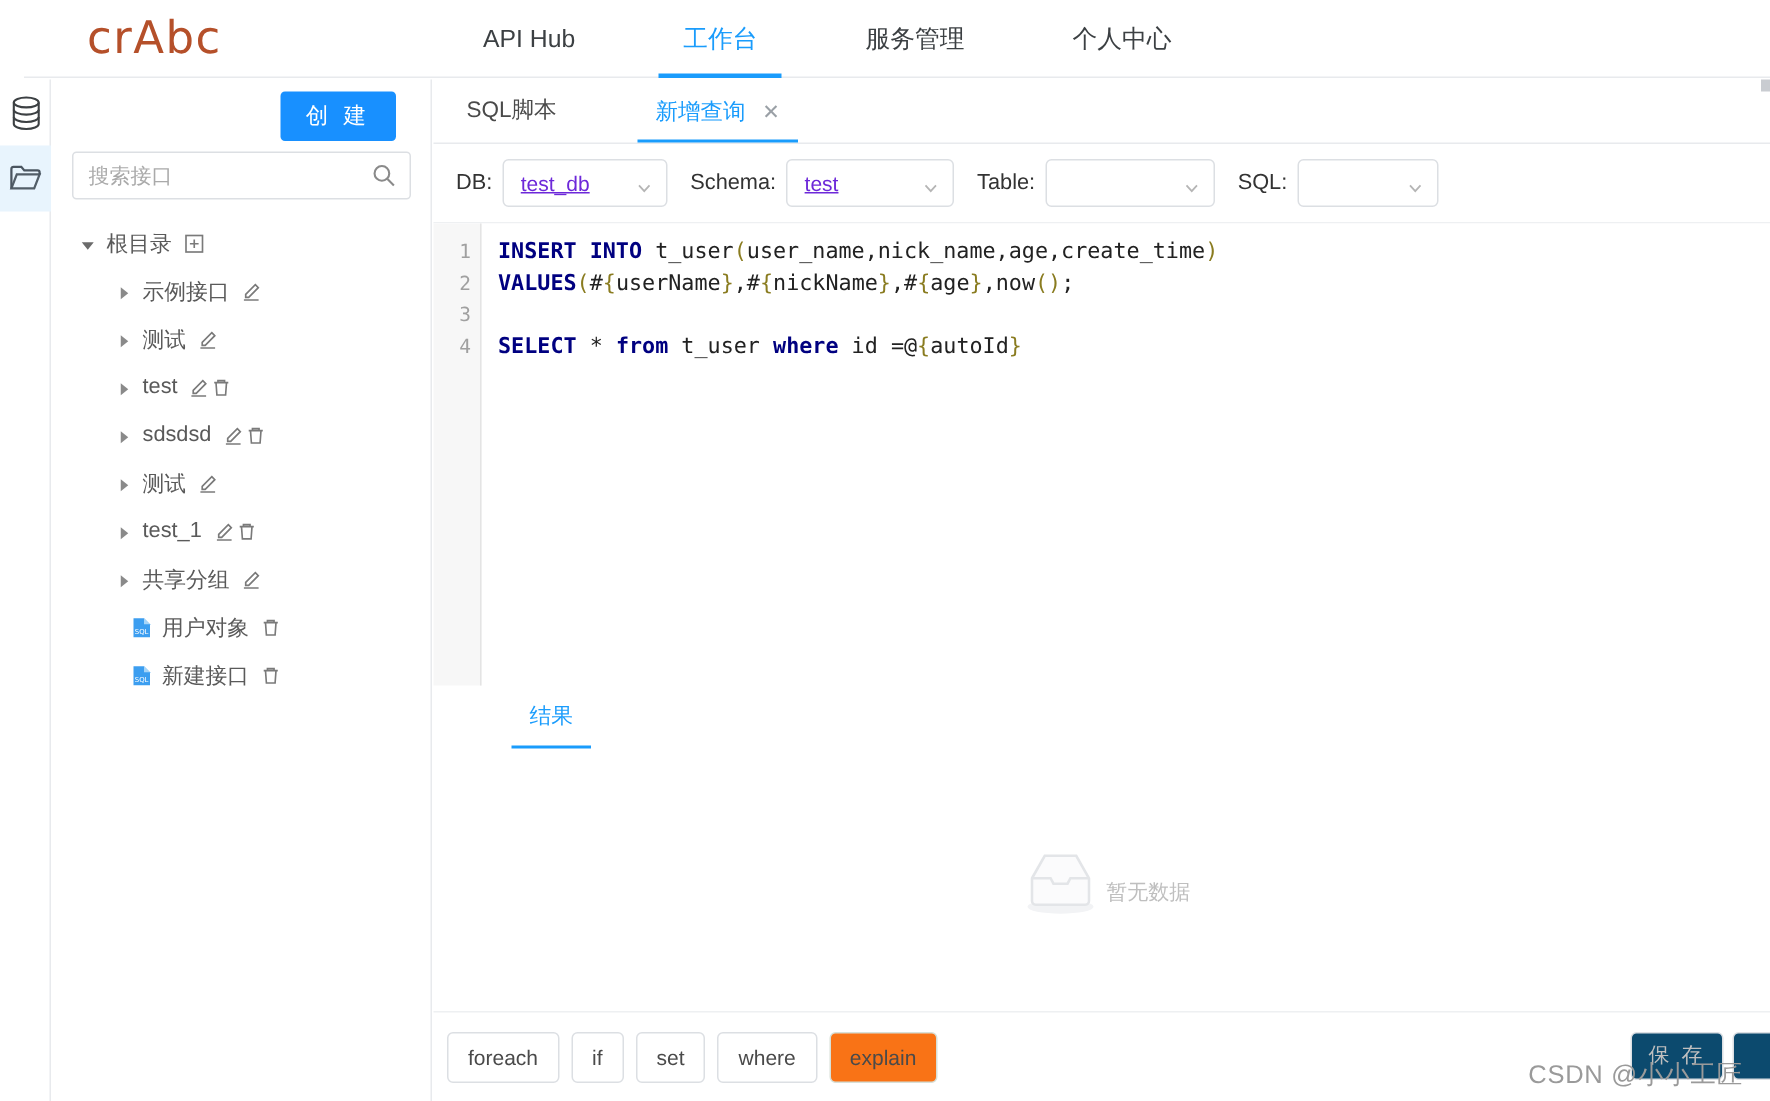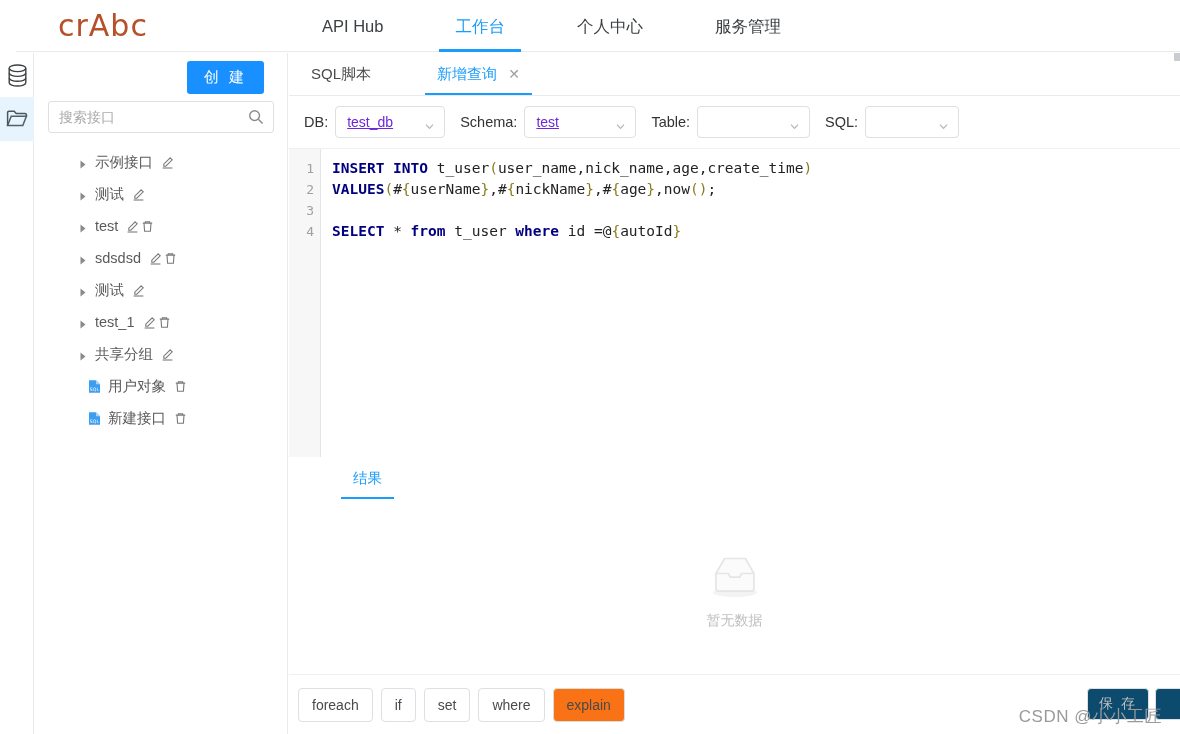--- a/index.html
+++ b/index.html
@@ -156,21 +156,21 @@
   .result-tabs { height: 42px; padding-left: 7px; display: flex; align-items: flex-end; margin-left: 45px; }
   .rtab {
     position: relative; height: 38px; line-height: 34px; padding: 0 12px;
     font-size: 14.5px; color: #1a9cfc; cursor: pointer;
   }
   .rtab::after {
     content: ""; position: absolute; left: 0; right: 0; bottom: 0;
     height: 2.5px; background: #1a9cfc;
   }
   .result-body {
-    height: 183px; display: flex; flex-direction: column;
+    height: 183px; display: flex; flex-direction: row;
     align-items: center; justify-content: center;
   }
   .empty-text { font-size: 14px; color: #bfbfbf; margin-top: 8px; }
 
   
   .bottombar {
     position: absolute; left: 0; bottom: 0; width: 891px; height: 60px;
     border-top: 1px solid #eef0f2;
     display: flex; align-items: center; padding-left: 9px;
   }
@@ -204,22 +204,22 @@
 </head>
 <body>
 
 <div id="app">
 
   <div class="header">
     <div class="logo">crAbc</div>
     <div class="nav">
       <div class="nav-item">API Hub</div>
       <div class="nav-item active">工作台</div>
+      <div class="nav-item">服务管理</div>
       <div class="nav-item">个人中心</div>
-      <div class="nav-item">服务管理</div>
     </div>
   </div>
 
   <div class="rail">
     <div class="rail-item">
       <span>
         <svg width="21" height="23" viewBox="0 0 21 23" fill="none" stroke="#3c4043" stroke-width="1.4">
           <ellipse cx="10.5" cy="4.3" rx="8.3" ry="3.3"></ellipse>
           <path d="M2.2 4.3v14.4c0 1.8 3.7 3.3 8.3 3.3s8.3-1.5 8.3-3.3V4.3"></path>
           <path d="M2.2 9.1c0 1.8 3.7 3.3 8.3 3.3s8.3-1.5 8.3-3.3"></path>
@@ -250,20 +250,34 @@
           <svg width="16" height="16" viewBox="0 0 16 16" fill="none" stroke="#8a8a8a" stroke-width="1.4">
             <circle cx="6.6" cy="6.6" r="4.9"></circle>
               <path d="M10.3 10.3L14.6 14.6"></path>
           </svg>
         </span>
       </div>
     </div>
 
     <div class="tree">
 
+      <div class="tree-node t-lvl0">
+        <span class="caret">
+          <svg width="11" height="11" viewBox="0 0 11 11">
+              <path d="M1.5 3.5h8l-4 5z" fill="#6b6b6b"></path>
+            </svg>
+        </span>
+        <span class="node-label">根目录</span>
+        <span class="node-act">
+          <svg width="13" height="13" viewBox="0 0 13 13" fill="none" stroke="#7a7a7a" stroke-width="1.1">
+            <rect x="1" y="1" width="11" height="11"></rect>
+              <path d="M6.5 3.6v5.8M3.6 6.5h5.8"></path>
+          </svg>
+        </span>
+      </div>
 
       <div class="tree-node t-lvl1">
         <span class="caret">
           <svg width="11" height="11" viewBox="0 0 11 11">
               <path d="M3.5 1.5v8l5-4z" fill="#8a8a8a"></path>
             </svg>
         </span>
         <span class="node-label">示例接口</span>
         <span class="node-act">
           <svg width="13" height="13" viewBox="0 0 13 13" fill="none" stroke="#7a7a7a" stroke-width="1.1">

